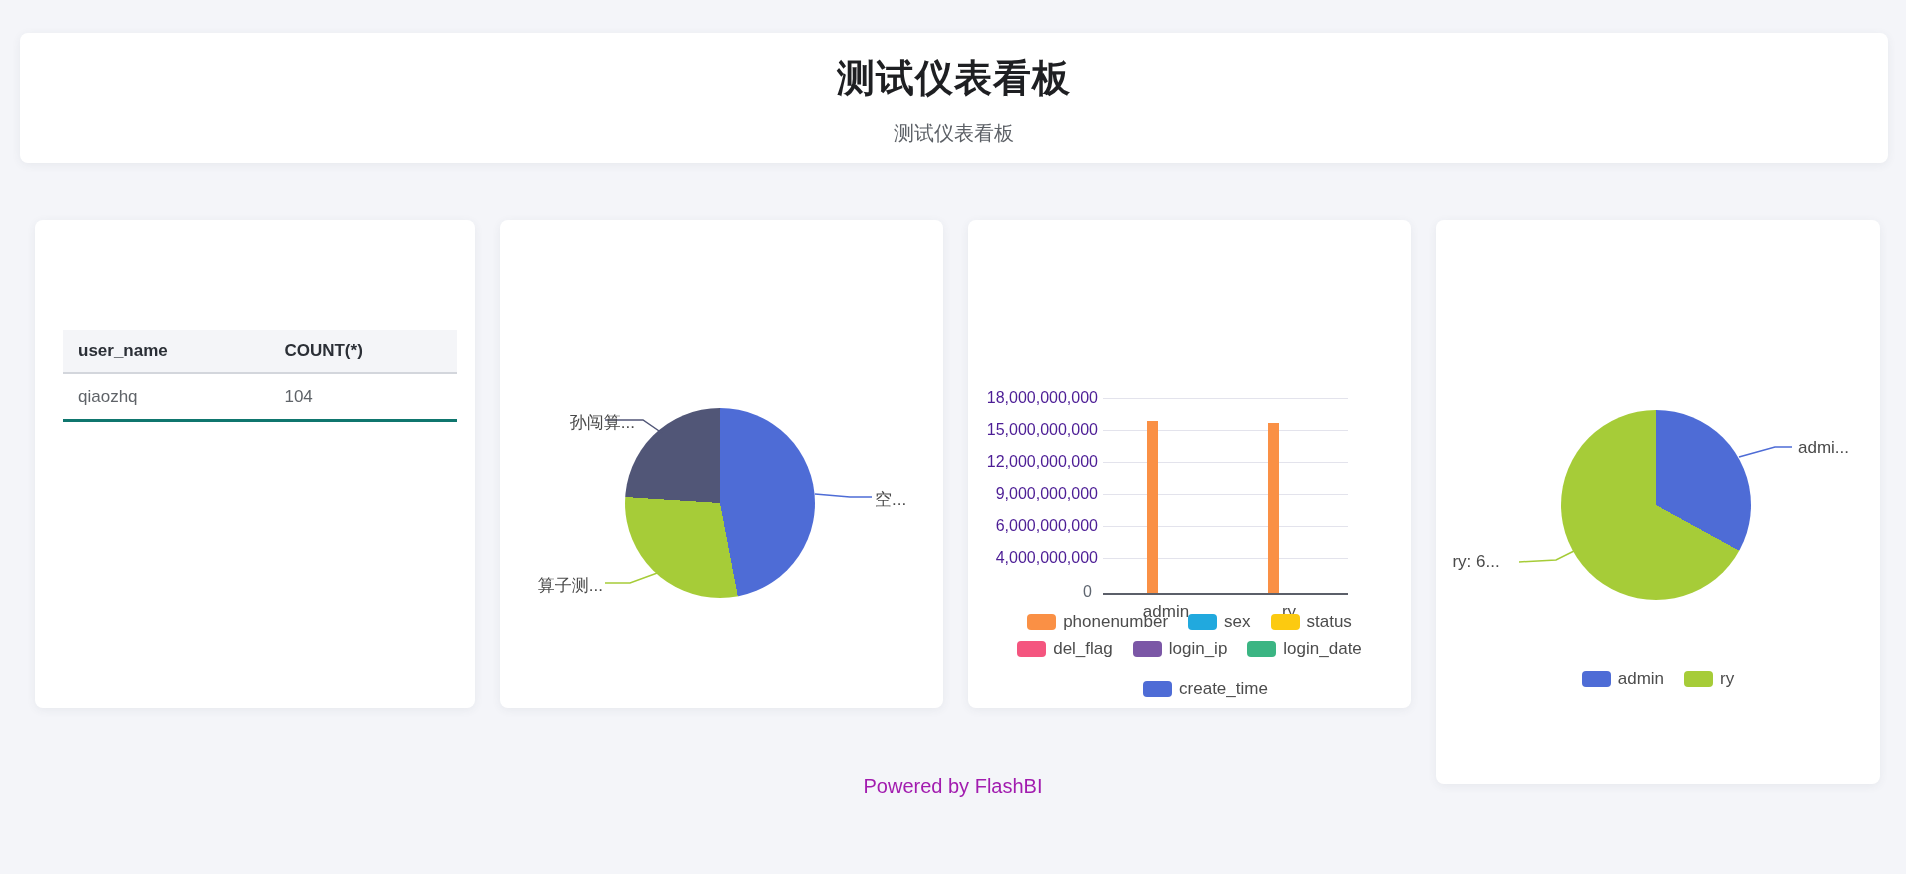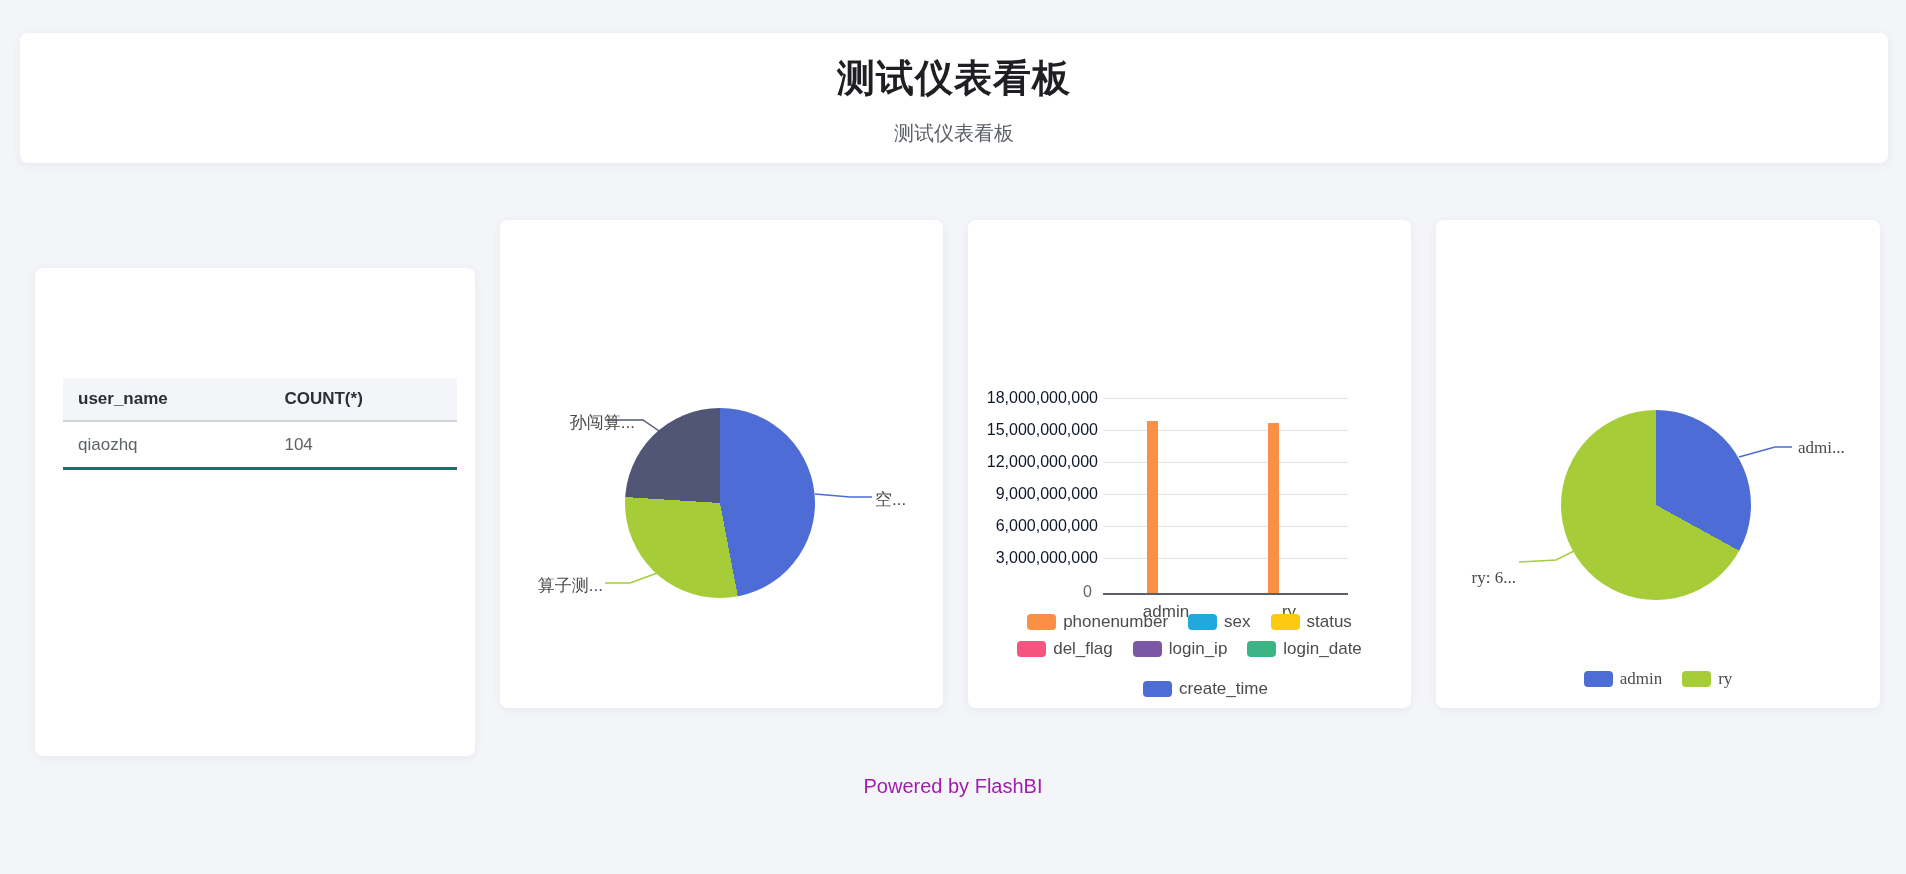--- a/index.html
+++ b/index.html
@@ -17,38 +17,38 @@
   .pie{position:absolute;width:190px;height:190px;border-radius:50%;}
   .pie-label{position:absolute;font-size:17px;color:#4a4a4a;white-space:nowrap;}
   .leader{position:absolute;left:0;top:0;width:100%;height:100%;pointer-events:none;}
   .leader polyline{fill:none;stroke-width:1.5;}
   
   .legend-row{position:absolute;left:0;right:0;display:flex;justify-content:center;align-items:center;gap:20px;z-index:2;}
   .legend-item{display:flex;align-items:center;gap:7px;font-size:17px;color:#4c4c4c;white-space:nowrap;cursor:pointer;}
   .chip{width:29px;height:16px;border-radius:4px;flex:0 0 auto;}
   
   .grid-line{position:absolute;left:135px;width:245px;height:1px;background:#e3e3ec;}
-  .ytick{position:absolute;left:0;width:130px;text-align:right;font-size:16px;color:#0f172a;}
+  .ytick{position:absolute;left:0;width:130px;text-align:right;font-size:16px;color:#4c1d95;}
   .ytick-zero{position:absolute;left:0;width:124px;text-align:right;font-size:16px;color:#5f6670;z-index:3;}
   .axis-line{position:absolute;left:135px;width:245px;height:2px;background:#5b5f69;z-index:1;}
   .bar{position:absolute;width:11px;bottom:114px;z-index:1;}
   .xtick{position:absolute;width:120px;text-align:center;font-size:17px;color:#4c4c4c;}
   .footer{position:absolute;left:0;width:100%;text-align:center;font-size:20px;color:#a21caf;}
 </style>
 </head>
 <body>
 
 <div id="stage">
 
   <div class="card" style="left:20px;top:33px;width:1868px;height:130px;">
     <h1 class="page-title" style="padding-top:20px;">测试仪表看板</h1>
     <div class="page-subtitle" style="margin-top:16px;">测试仪表看板</div>
   </div>
 
-  <div class="card" style="left:35px;top:220px;width:440px;height:488px;margin-top:48px;">
+  <div class="card" style="left:35px;top:220px;width:440px;height:488px;">
     <table class="tbl">
       <thead>
         <tr>
           <th class="col1">user_name</th>
           <th class="col2">COUNT(*)</th>
         </tr>
       </thead>
       <tbody>
         <tr>
           <td>qiaozhq</td>
@@ -77,21 +77,21 @@
     <div class="grid-line" style="top:242px;"></div>
     <div class="grid-line" style="top:274px;"></div>
     <div class="grid-line" style="top:306px;"></div>
     <div class="grid-line" style="top:338px;"></div>
 
     <div class="ytick" style="top:169px;">18,000,000,000</div>
     <div class="ytick" style="top:201px;">15,000,000,000</div>
     <div class="ytick" style="top:233px;">12,000,000,000</div>
     <div class="ytick" style="top:265px;">9,000,000,000</div>
     <div class="ytick" style="top:297px;">6,000,000,000</div>
-    <div class="ytick" style="top:329px;">3,000,000,000</div>
+    <div class="ytick" style="top:329px;">4,000,000,000</div>
     <div class="ytick-zero" style="top:363px;">0</div>
 
     <div class="bar" style="left: 179px; height: 173px; background: rgb(250, 144, 69);"></div>
     <div class="bar" style="left: 300px; height: 171px; background: rgb(250, 144, 69);"></div>
 
     <div class="axis-line" style="top:373px;"></div>
     <div class="xtick" style="left:138px;top:382px;">admin</div>
     <div class="xtick" style="left:261px;top:382px;">ry</div>
 
     <div class="legend-row" style="top:392px;">
@@ -123,28 +123,28 @@
       </div>
     </div>
     <div class="legend-row" style="top:459px;padding-left:32px;">
       <div class="legend-item">
         <span class="chip" style="background-color: rgb(78, 108, 214);"></span>
         <span>create_time</span>
       </div>
     </div>
   </div>
 
-  <div class="card" style="left:1436px;top:220px;width:444px;height:488px;font-family:Liberation Serif, serif;">
+  <div class="card" style="left:1436px;top:220px;width:444px;height:564px;">
     <div class="pie" style="left: 125px; top: 190px; background: conic-gradient(rgb(78, 108, 214) 0%, rgb(78, 108, 214) 33%, rgb(166, 204, 56) 33%, rgb(166, 204, 56) 100%);"></div>
     <svg class="leader">
       <polyline points="303,237 339,227 356,227" style="stroke: rgb(78, 108, 214);"></polyline>
       <polyline points="83,342 120,340 138,331" style="stroke: rgb(166, 204, 56);"></polyline>
     </svg>
     <div class="pie-label" style="left:362px;top:218px;">admi...</div>
-    <div class="pie-label" style="left:0;top:348px;width:80px;text-align:right;">ry: 6...</div>
+    <div class="pie-label" style="left:0;top:332px;width:80px;text-align:center;">ry: 6...</div>
     <div class="legend-row" style="top:449px;">
       <div class="legend-item">
         <span class="chip" style="background-color: rgb(78, 108, 214);"></span>
         <span>admin</span>
       </div>
       <div class="legend-item">
         <span class="chip" style="background-color: rgb(166, 204, 56);"></span>
         <span>ry</span>
       </div>
     </div>

